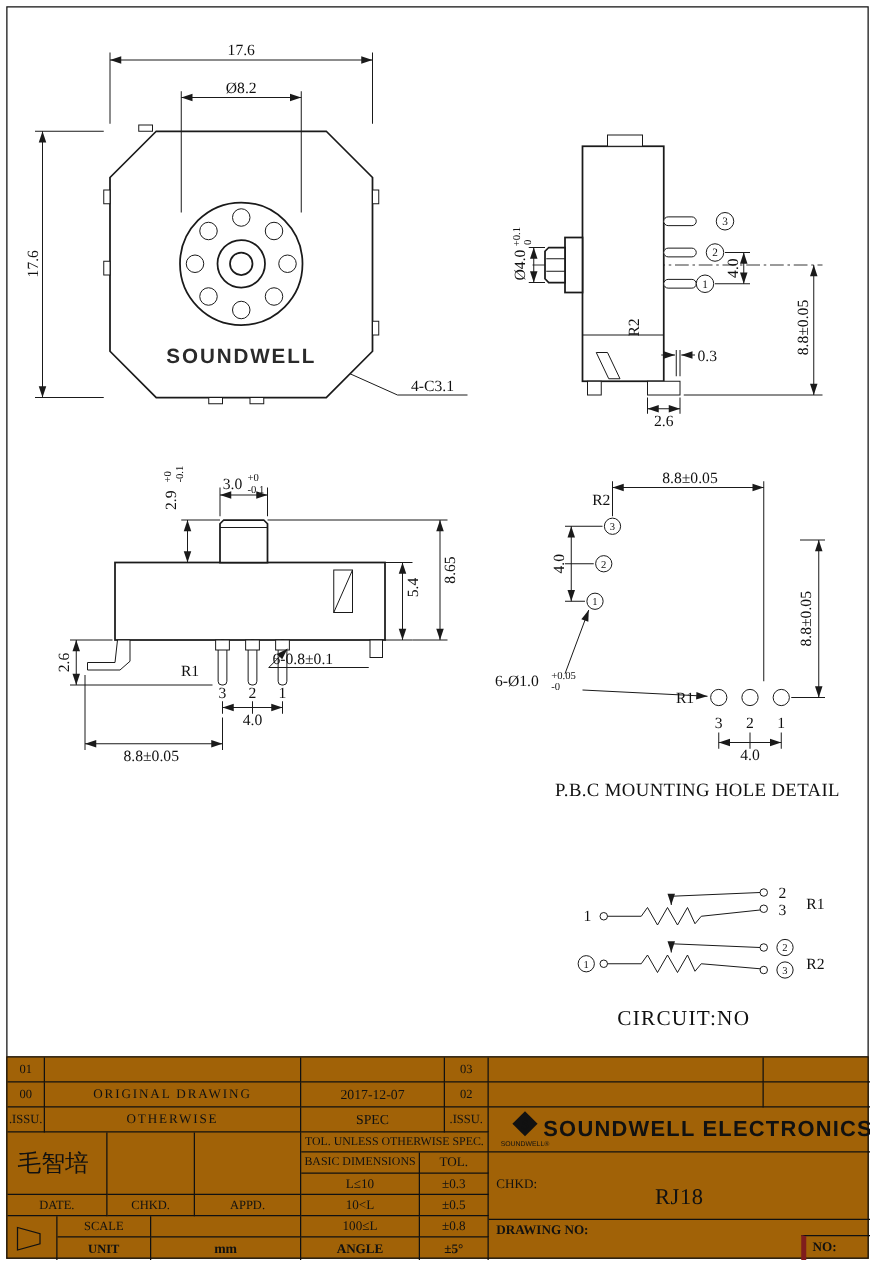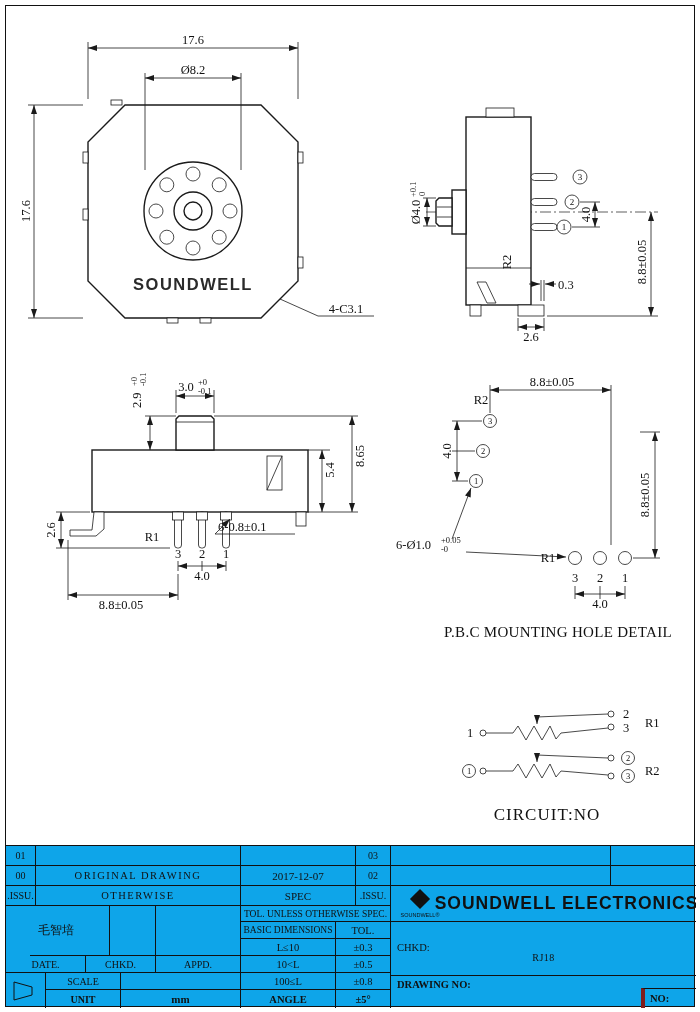--- a/index.html
+++ b/index.html
@@ -14,30 +14,30 @@
   .brand{font-size:16.5px;letter-spacing:1.5px;font-weight:600;fill:#2a2a2a;font-family:"Liberation Sans",sans-serif;}
   .cap{font-size:15px;letter-spacing:.3px;}
   .cap2{font-size:17px;letter-spacing:1px;}
   .ol{fill:none;stroke:#1a1a1a;stroke-width:1.4;stroke-linejoin:miter;}
   .th{fill:none;stroke:#1a1a1a;stroke-width:.8;}
   .thw{fill:#fff;stroke:#1a1a1a;stroke-width:.8;}
   .wh{fill:#fff;}
   .cl{fill:none;stroke:#1a1a1a;stroke-width:.7;stroke-dasharray:11 3 2 3;}
   .dim{marker-start:url(#ar);marker-end:url(#ar);}
   
-  .tb{position:absolute;left:5px;top:845px;width:690px;height:162px;border:1px solid #111;box-sizing:border-box;background:#0ea5e9;}
+  .tb{position:absolute;left:5px;top:845px;width:690px;height:162px;border:1px solid #111;box-sizing:border-box;background:#a16207;}
   .cell{position:absolute;box-sizing:border-box;border-right:1px solid #111;border-bottom:1px solid #111;display:flex;align-items:center;justify-content:center;font-size:11px;overflow:hidden;white-space:nowrap;}
   .no-r{border-right:none;}.no-b{border-bottom:none;font-weight:bold;}
   .f10{font-size:10px;}.f95{font-size:9.5px;}.f105{font-size:10.5px;}
   .sp{letter-spacing:1.5px;font-size:10.5px;}
   .left{justify-content:flex-start;padding-left:8px;}
   .lbl-tl{position:absolute;left:6px;top:3px;font-size:10.5px;}
   .val-cn{font-size:14px;}
-  .val-model{font-size:10px;letter-spacing:.5px;}
-  .name{font-size:12px;margin-left:24px;}
+  .val-model{font-size:18px;letter-spacing:.5px;}
+  .name{font-size:19px;}
   .company-name{font-size:17.5px;font-weight:bold;letter-spacing:1px;font-family:"Liberation Sans",sans-serif;margin-left:46px;}
   .logo{position:absolute;left:8px;top:2px;width:42px;text-align:center;line-height:1;}
   .logo-txt{display:block;font-size:5.5px;margin-top:1px;font-family:"Liberation Sans",sans-serif;}
 </style>
 </head>
 <body>
 
 <div class="sheet">
   <div class="frame"></div>
 

